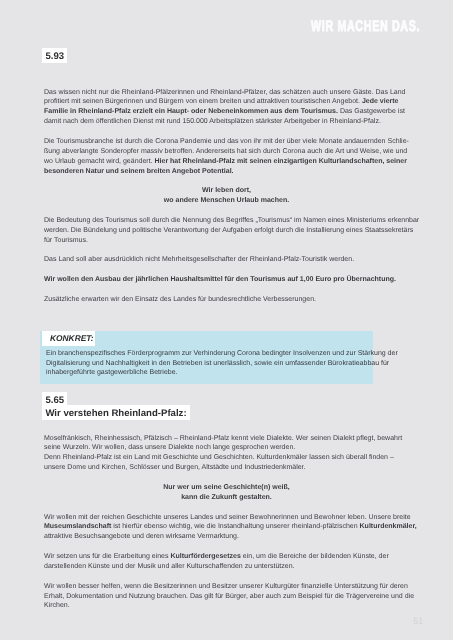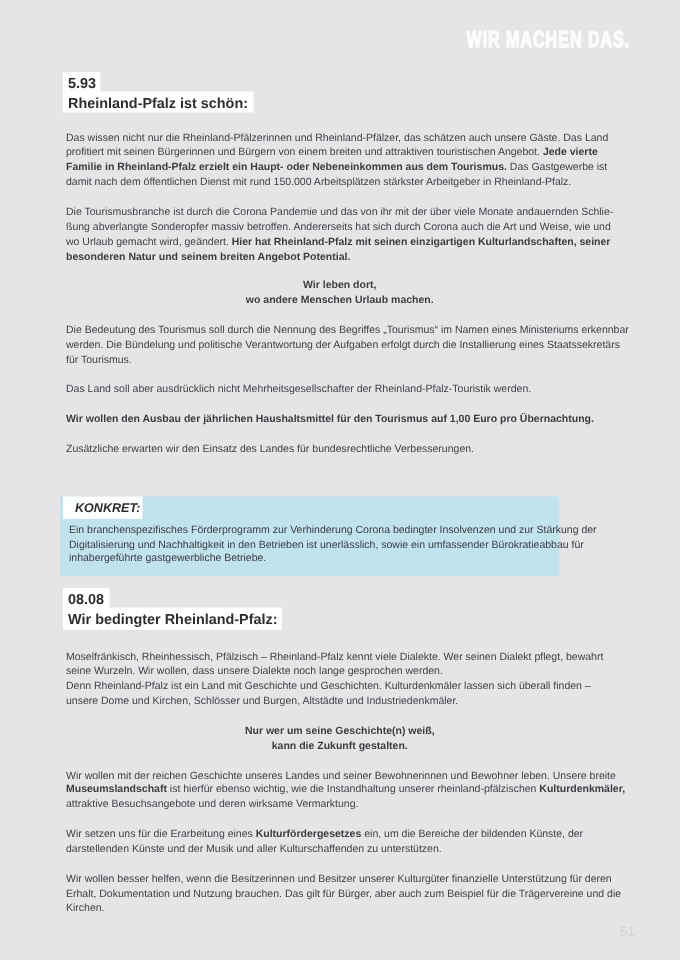--- a/index.html
+++ b/index.html
@@ -43,21 +43,21 @@
   .kln{color:#3a3b40;}
 
   .pageno{position:absolute;font-size:9px;color:#d2d2d6;left:413.3px;top:616.5px;line-height:9px;}
 </style>
 </head>
 <body>
 
 <div class="page">
   <div class="brand">WIR MACHEN DAS.</div>
   <div id="body-layer">
-      <div class="sec-head" style="top: 50.5px;"><span>5.93</span><br><span>Rheinland-Pfalz ist schön:</span></div>
+      <div class="sec-head" style="top: 50.5px;"><span>5.93</span><br></div>
       <div class="ln" style="top: 88.6px;">Das wissen nicht nur die Rheinland-Pfälzerinnen und Rheinland-Pfälzer, das schätzen auch unsere Gäste. Das Land</div>
       <div class="ln" style="top: 98.47px;">profitiert mit seinen Bürgerinnen und Bürgern von einem breiten und attraktiven touristischen Angebot. <b>Jede vierte</b></div>
       <div class="ln" style="top: 108.34px;"><b>Familie in Rheinland-Pfalz erzielt ein Haupt- oder Nebeneinkommen aus dem Tourismus.</b> Das Gastgewerbe ist</div>
       <div class="ln" style="top: 118.21px;">damit nach dem öffentlichen Dienst mit rund 150.000 Arbeitsplätzen stärkster Arbeitgeber in Rheinland-Pfalz.</div>
       <div class="ln" style="top: 137.95px;">Die Tourismusbranche ist durch die Corona Pandemie und das von ihr mit der über viele Monate andauernden Schlie-</div>
       <div class="ln" style="top: 147.82px;">ßung abverlangte Sonderopfer massiv betroffen. Andererseits hat sich durch Corona auch die Art und Weise, wie und</div>
       <div class="ln" style="top: 157.69px;">wo Urlaub gemacht wird, geändert. <b>Hier hat Rheinland-Pfalz mit seinen einzigartigen Kulturlandschaften, seiner</b></div>
       <div class="ln" style="top: 167.56px;"><b>besonderen Natur und seinem breiten Angebot Potential.</b></div>
       <div class="ln ctr" style="top: 187.3px;">Wir leben dort,</div>
       <div class="ln ctr" style="top: 197.17px;">wo andere Menschen Urlaub machen.</div>
@@ -68,21 +68,21 @@
       <div class="ln" style="top: 276.13px;"><b>Wir wollen den Ausbau der jährlichen Haushaltsmittel für den Tourismus auf 1,00 Euro pro Übernachtung.</b></div>
       <div class="ln" style="top: 295.87px;">Zusätzliche erwarten wir den Einsatz des Landes für bundesrechtliche Verbesserungen.</div>
       <div class="konkret-box" style="top: 331px; left: 39.9px; width: 333px; height: 53px;">
         <div class="konkret-tag" style="top: 0px; left: 2.6px; width: 52.8px; height: 14.8px;">
           <span class="tag" style="left: 7.5px; top: 2.2px;">KONKRET:</span>
         </div>
         <div class="ln kln" style="top: 19.2px; left: 6.1px;">Ein branchenspezifisches Förderprogramm zur Verhinderung Corona bedingter Insolvenzen und zur Stärkung der</div>
         <div class="ln kln" style="top: 28.75px; left: 6.1px;">Digitalisierung und Nachhaltigkeit in den Betrieben ist unerlässlich, sowie ein umfassender Bürokratieabbau für</div>
         <div class="ln kln" style="top: 38.3px; left: 6.1px;">inhabergeführte gastgewerbliche Betriebe.</div>
       </div>
-      <div class="sec-head" style="top: 394.6px;"><span>08.08</span><br><span>Wir bedingter Rheinland-Pfalz:</span></div>
+      <div class="sec-head" style="top: 394.6px;"><span>5.65</span><br><span>Wir verstehen Rheinland-Pfalz:</span></div>
       <div class="ln" style="top: 434.6px;">Moselfränkisch, Rheinhessisch, Pfälzisch – Rheinland-Pfalz kennt viele Dialekte. Wer seinen Dialekt pflegt, bewahrt</div>
       <div class="ln" style="top: 444.47px;">seine Wurzeln. Wir wollen, dass unsere Dialekte noch lange gesprochen werden.</div>
       <div class="ln" style="top: 454.34px;">Denn Rheinland-Pfalz ist ein Land mit Geschichte und Geschichten. Kulturdenkmäler lassen sich überall finden –</div>
       <div class="ln" style="top: 464.21px;">unsere Dome und Kirchen, Schlösser und Burgen, Altstädte und Industriedenkmäler.</div>
       <div class="ln ctr" style="top: 483.95px;">Nur wer um seine Geschichte(n) weiß,</div>
       <div class="ln ctr" style="top: 493.82px;">kann die Zukunft gestalten.</div>
       <div class="ln" style="top: 513.56px;">Wir wollen mit der reichen Geschichte unseres Landes und seiner Bewohnerinnen und Bewohner leben. Unsere breite</div>
       <div class="ln" style="top: 523.43px;"><b>Museumslandschaft</b> ist hierfür ebenso wichtig, wie die Instandhaltung unserer rheinland-pfälzischen <b>Kulturdenkmäler,</b></div>
       <div class="ln" style="top: 533.3px;">attraktive Besuchsangebote und deren wirksame Vermarktung.</div>
       <div class="ln" style="top: 553.04px;">Wir setzen uns für die Erarbeitung eines <b>Kulturfördergesetzes</b> ein, um die Bereiche der bildenden Künste, der</div>

